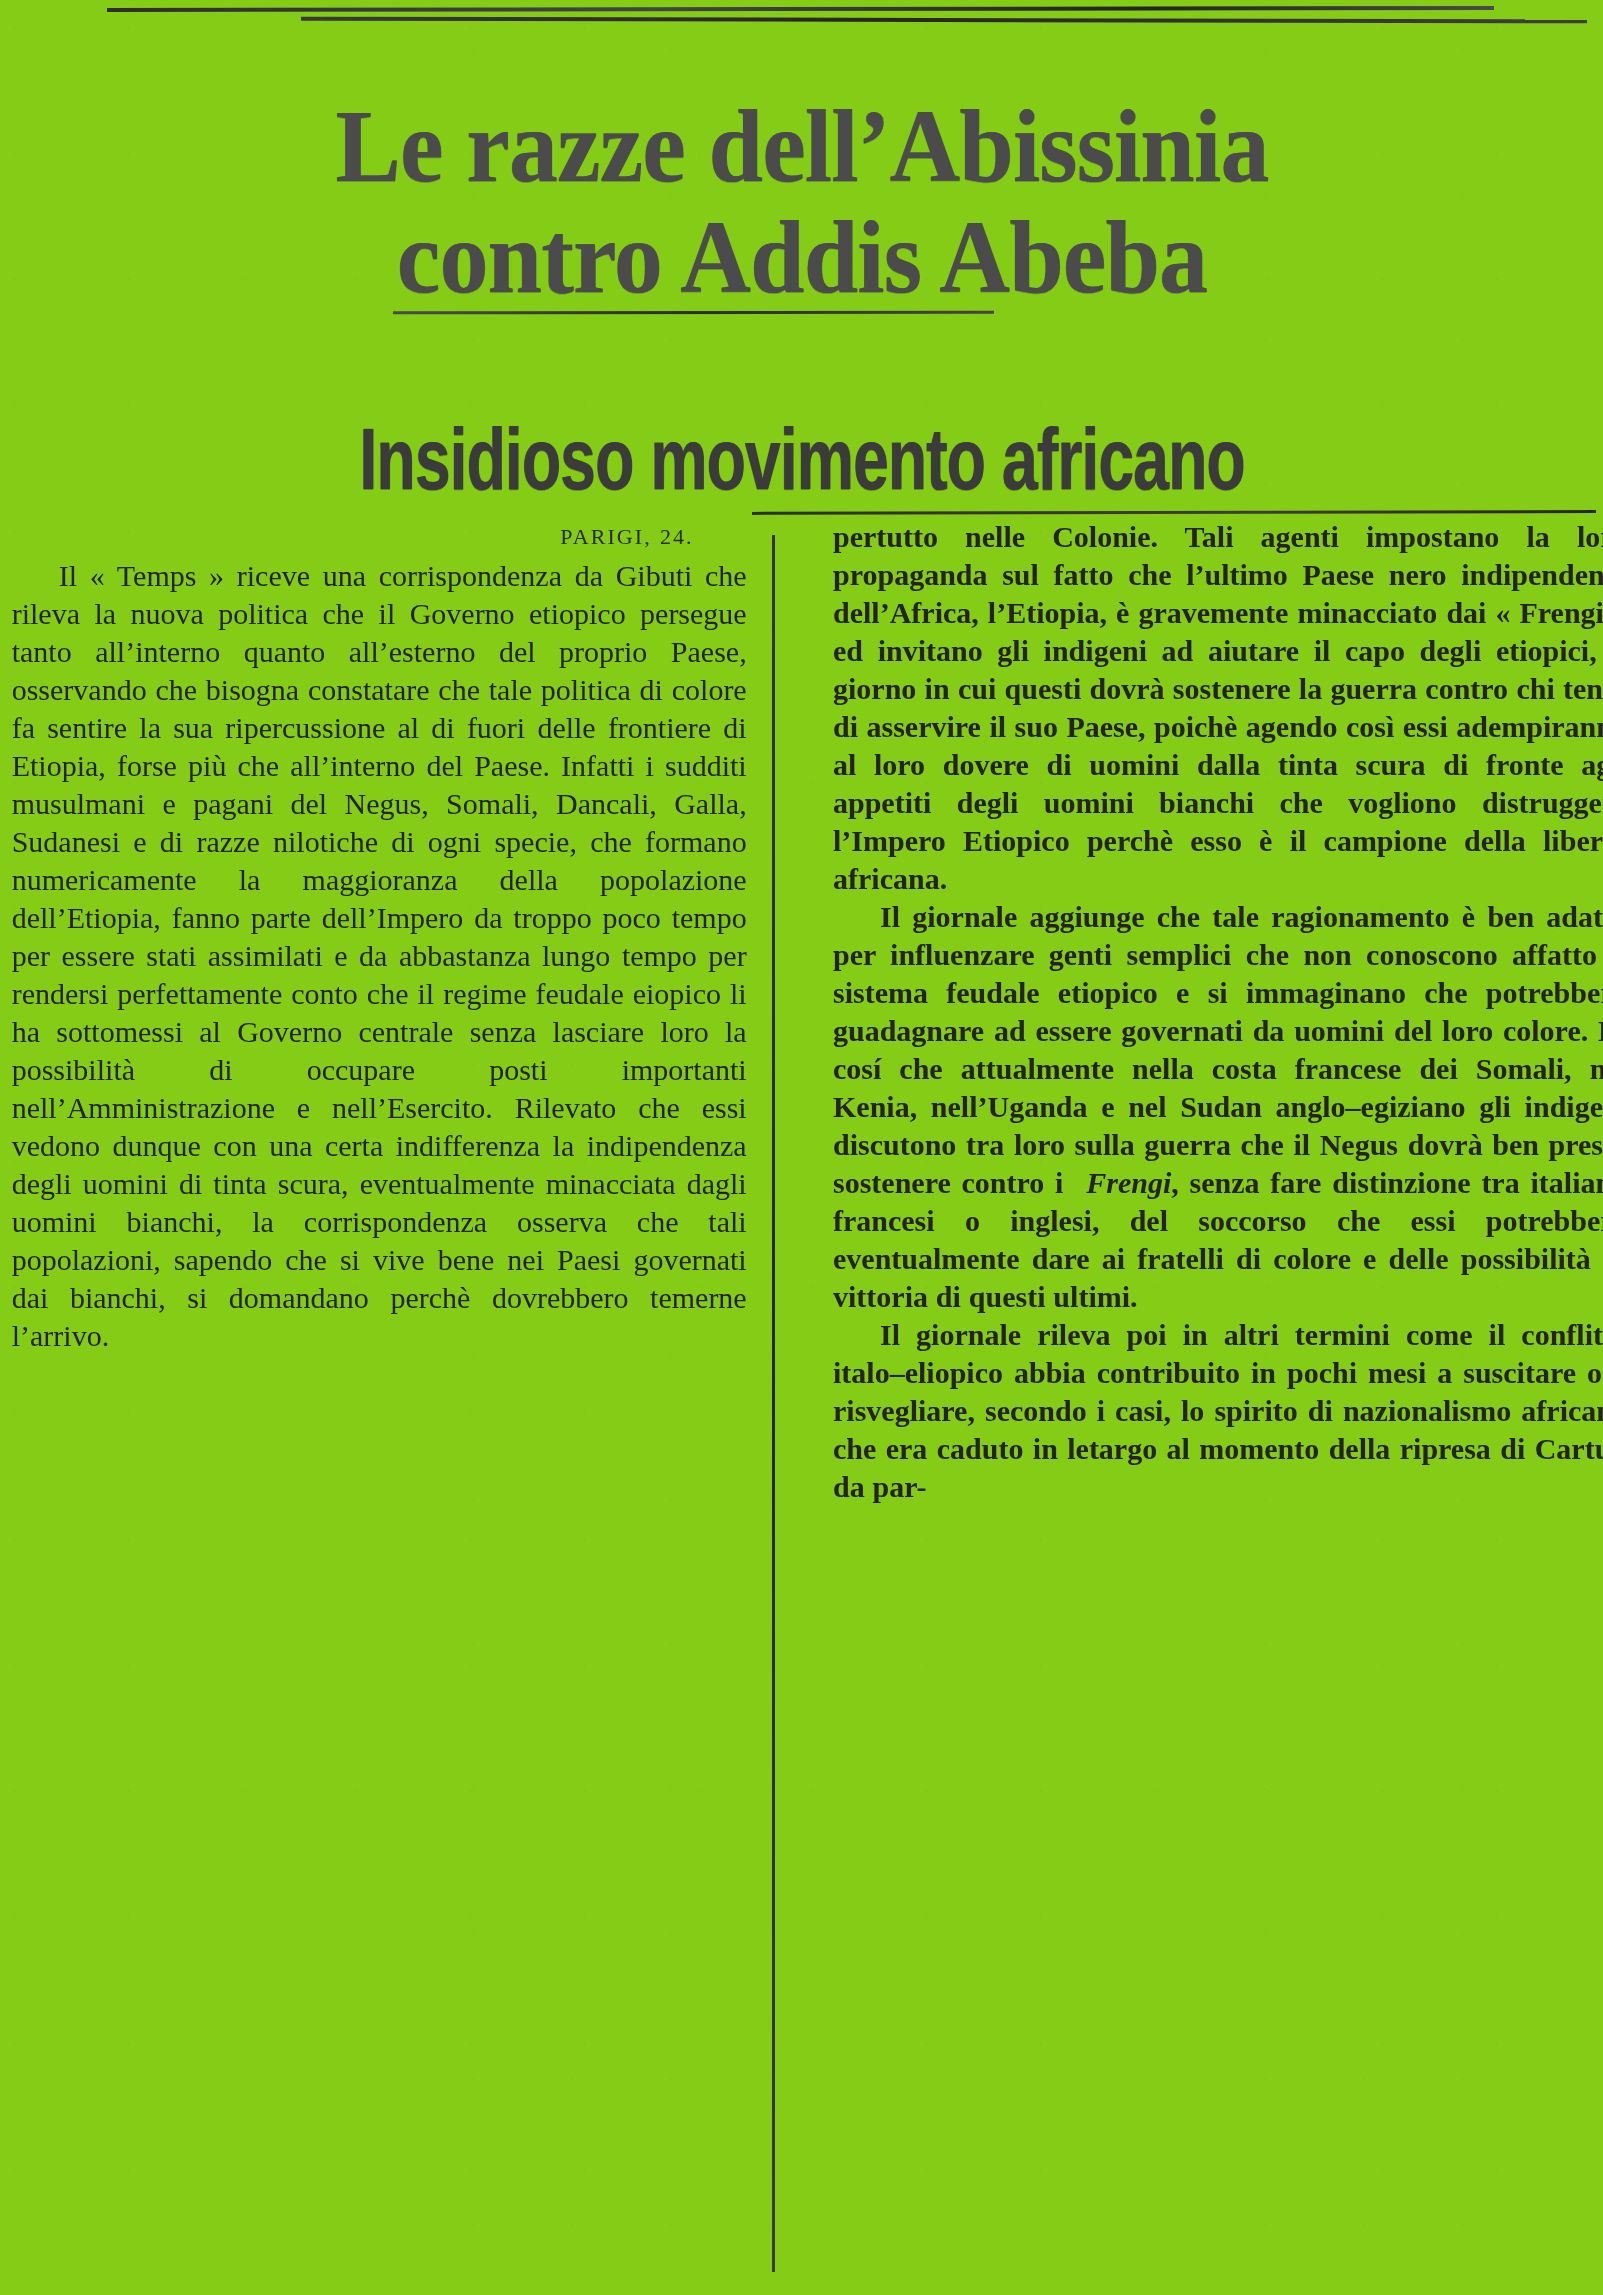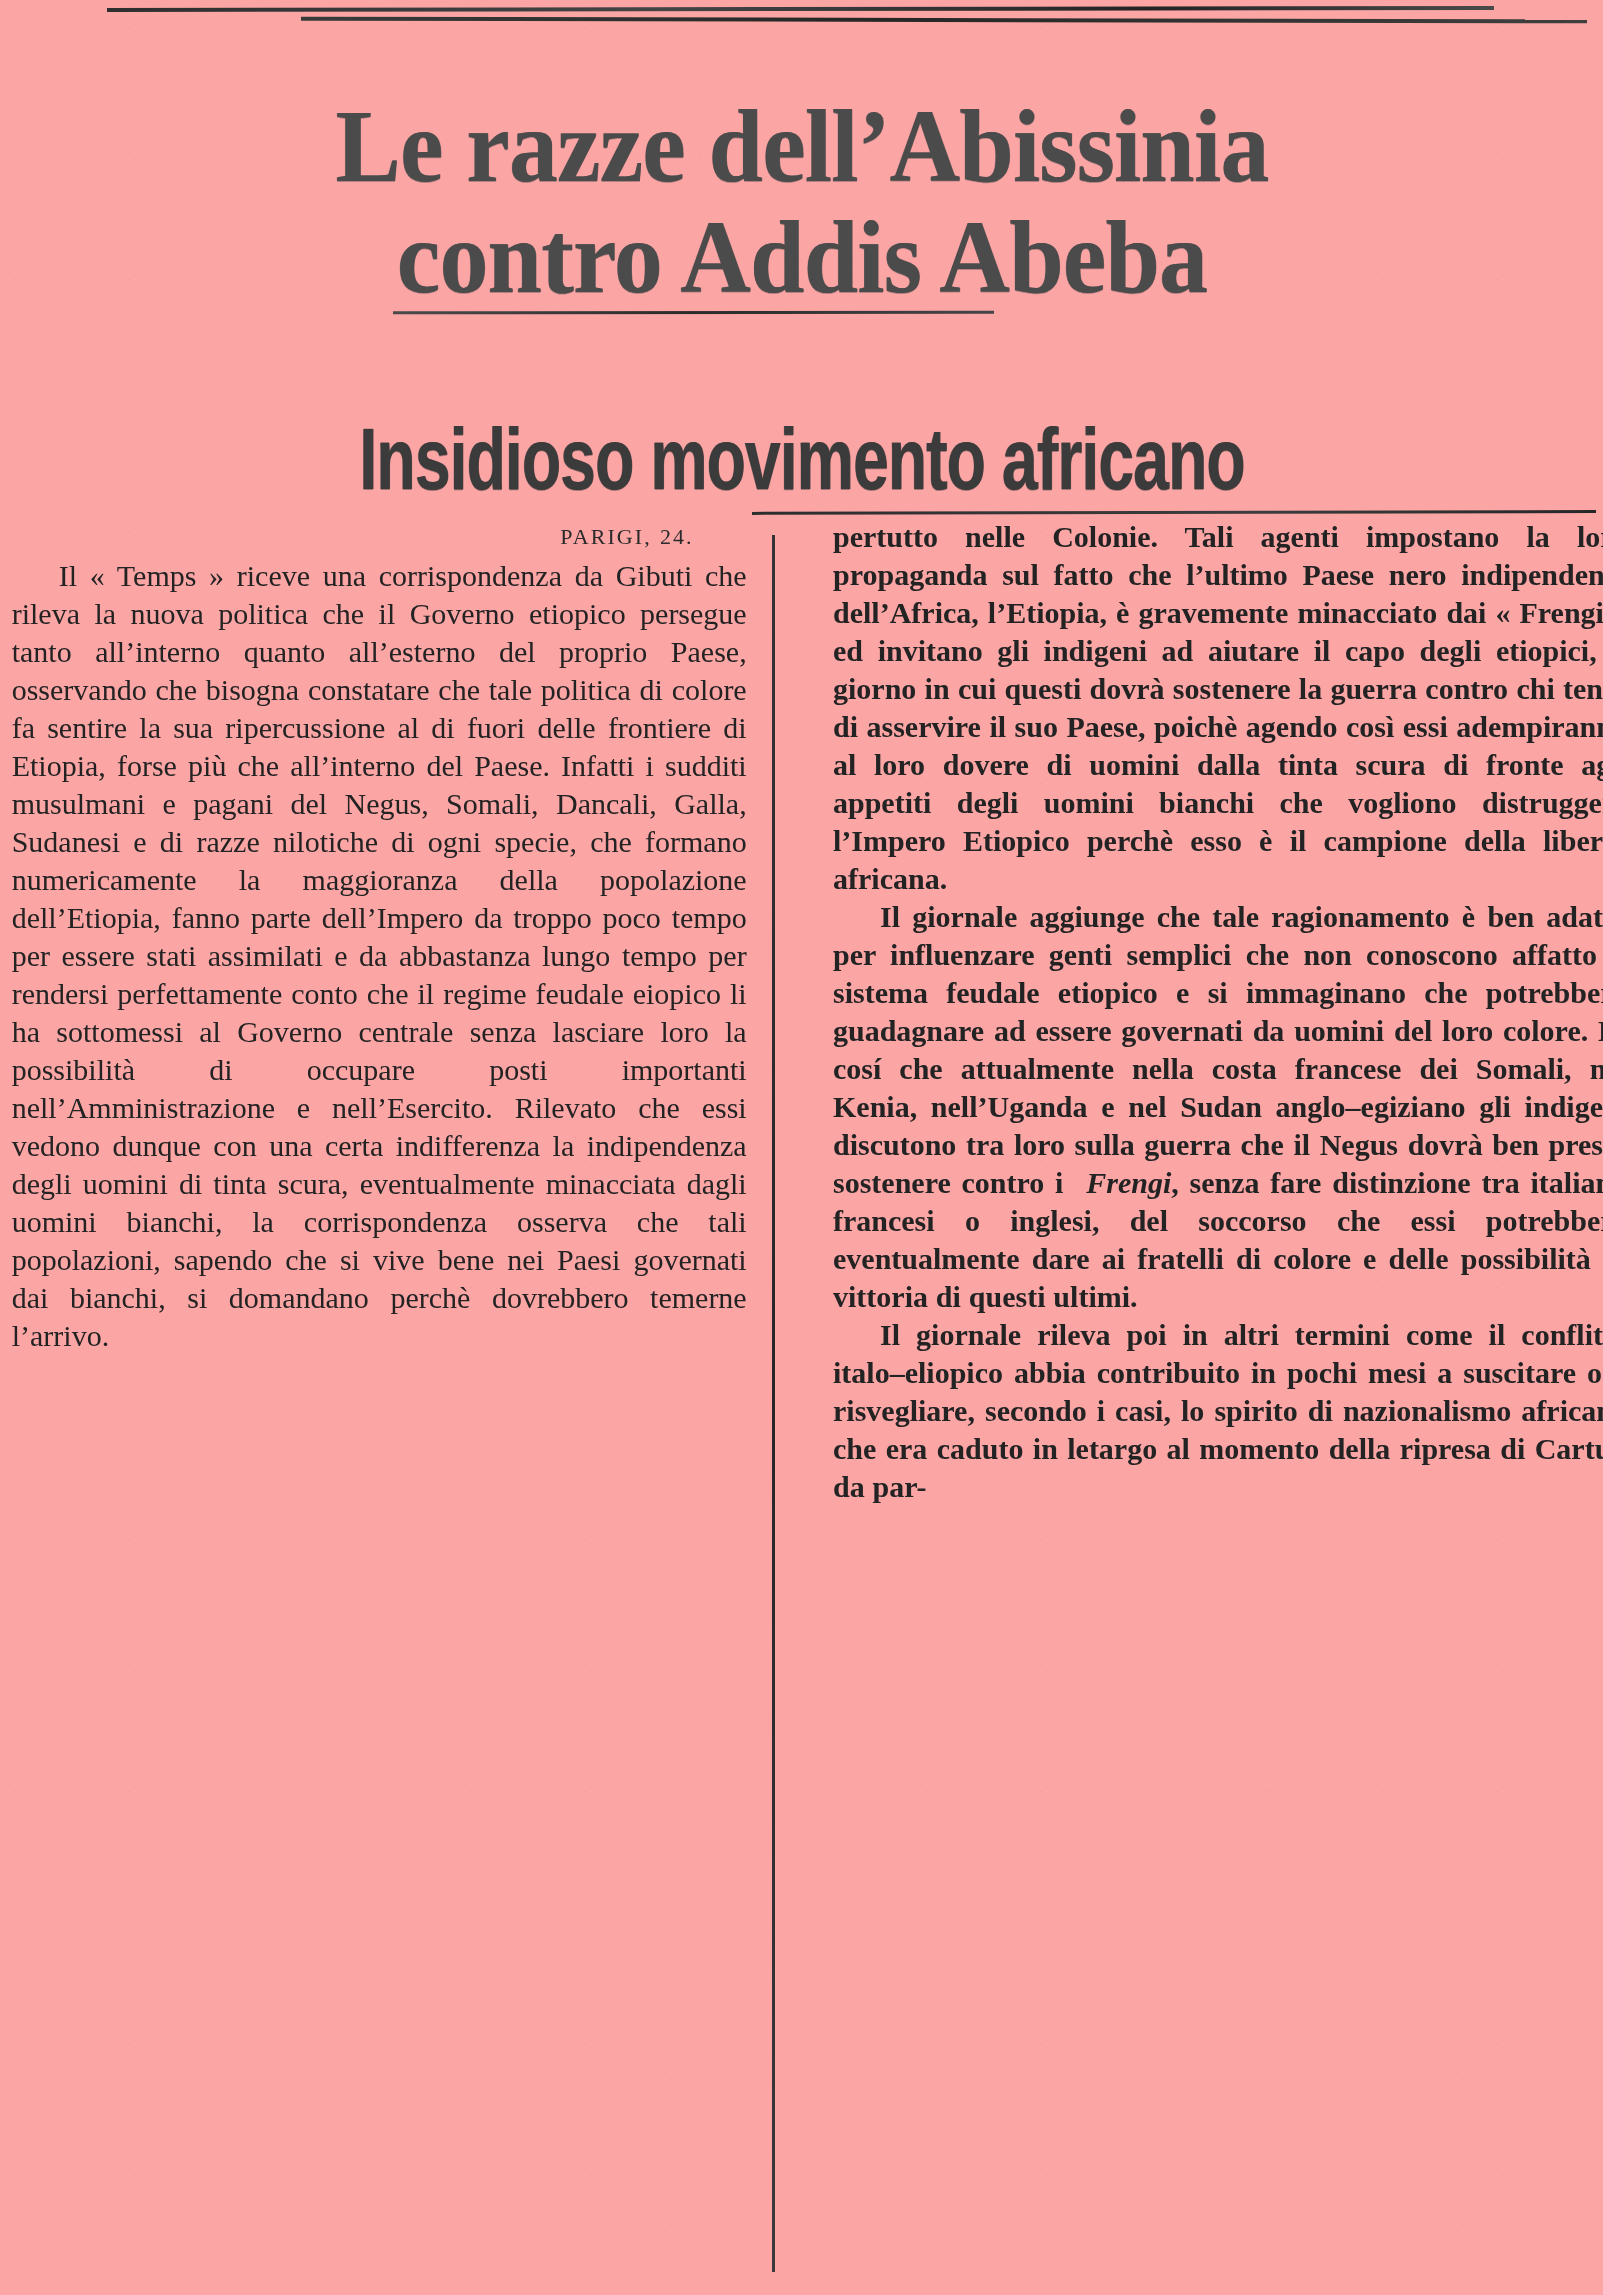--- a/index.html
+++ b/index.html
@@ -5,21 +5,21 @@
 <style>
   html, body {
     margin: 0;
     padding: 0;
     background: #ffffff;
   }
   .page {
     position: relative;
     width: 1604px;
     height: 2295px;
-    background: #fca5a5;
+    background: #84cc16;
     overflow: hidden;
     font-family: "Liberation Serif", "DejaVu Serif", serif;
     color: #1a1a1a;
   }
 
   
   .rule {
     position: absolute;
     background: #3a3a3a;
   }

